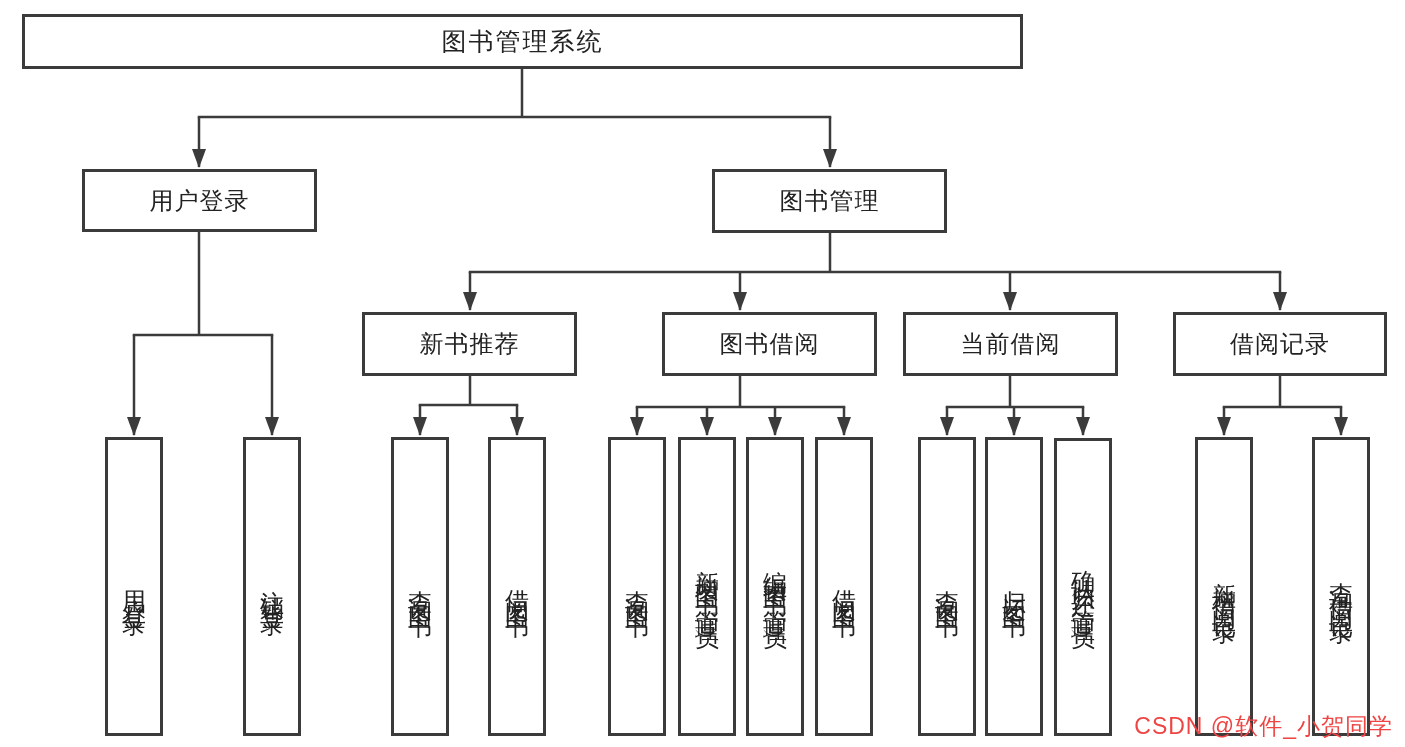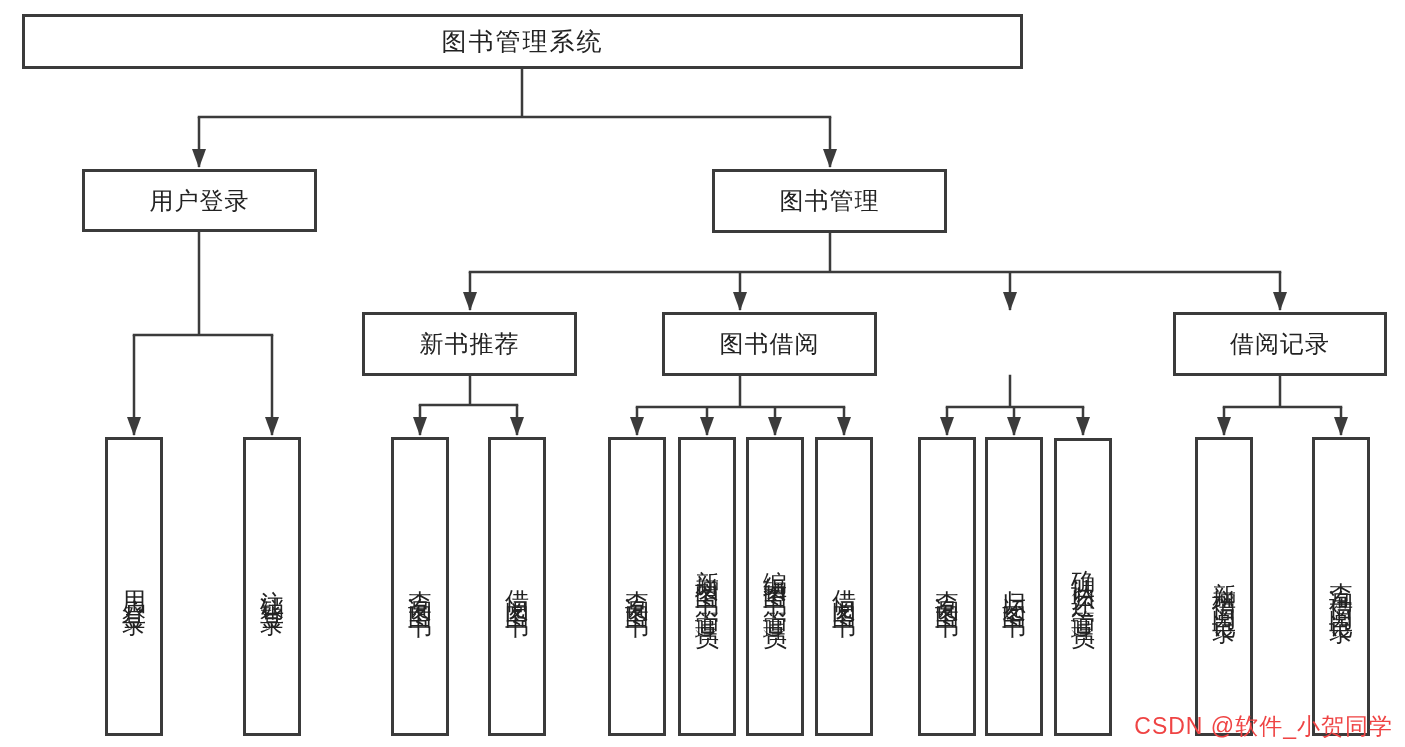--- a/index.html
+++ b/index.html
@@ -111,20 +111,23 @@
   <div class="node h" style="left:362px; top:312px; width:215px; height:64px;">
     <span>新书推荐</span>
   </div>
 
   <div class="node h" style="left:712px; top:169px; width:235px; height:64px;">
     <span>图书管理</span>
   </div>
   <div class="node h" style="left:632px; top:312px; width:215px; height:64px;margin-left:30px;">
     <span>图书借阅</span>
   </div>
+  <div class="node h" style="left:903px; top:312px; width:215px; height:64px;">
+    <span>当前借阅</span>
+  </div>
   <div class="node h" style="left:1173px; top:312px; width:214px; height:64px;">
     <span>借阅记录</span>
   </div>
 
   <div class="node v" style="left:105px; top:437px; width:58px; height:299px;">
     <span>用户登录</span>
   </div>
   <div class="node v" style="left:243px; top:437px; width:58px; height:299px;">
     <span>注销登录</span>
   </div>

